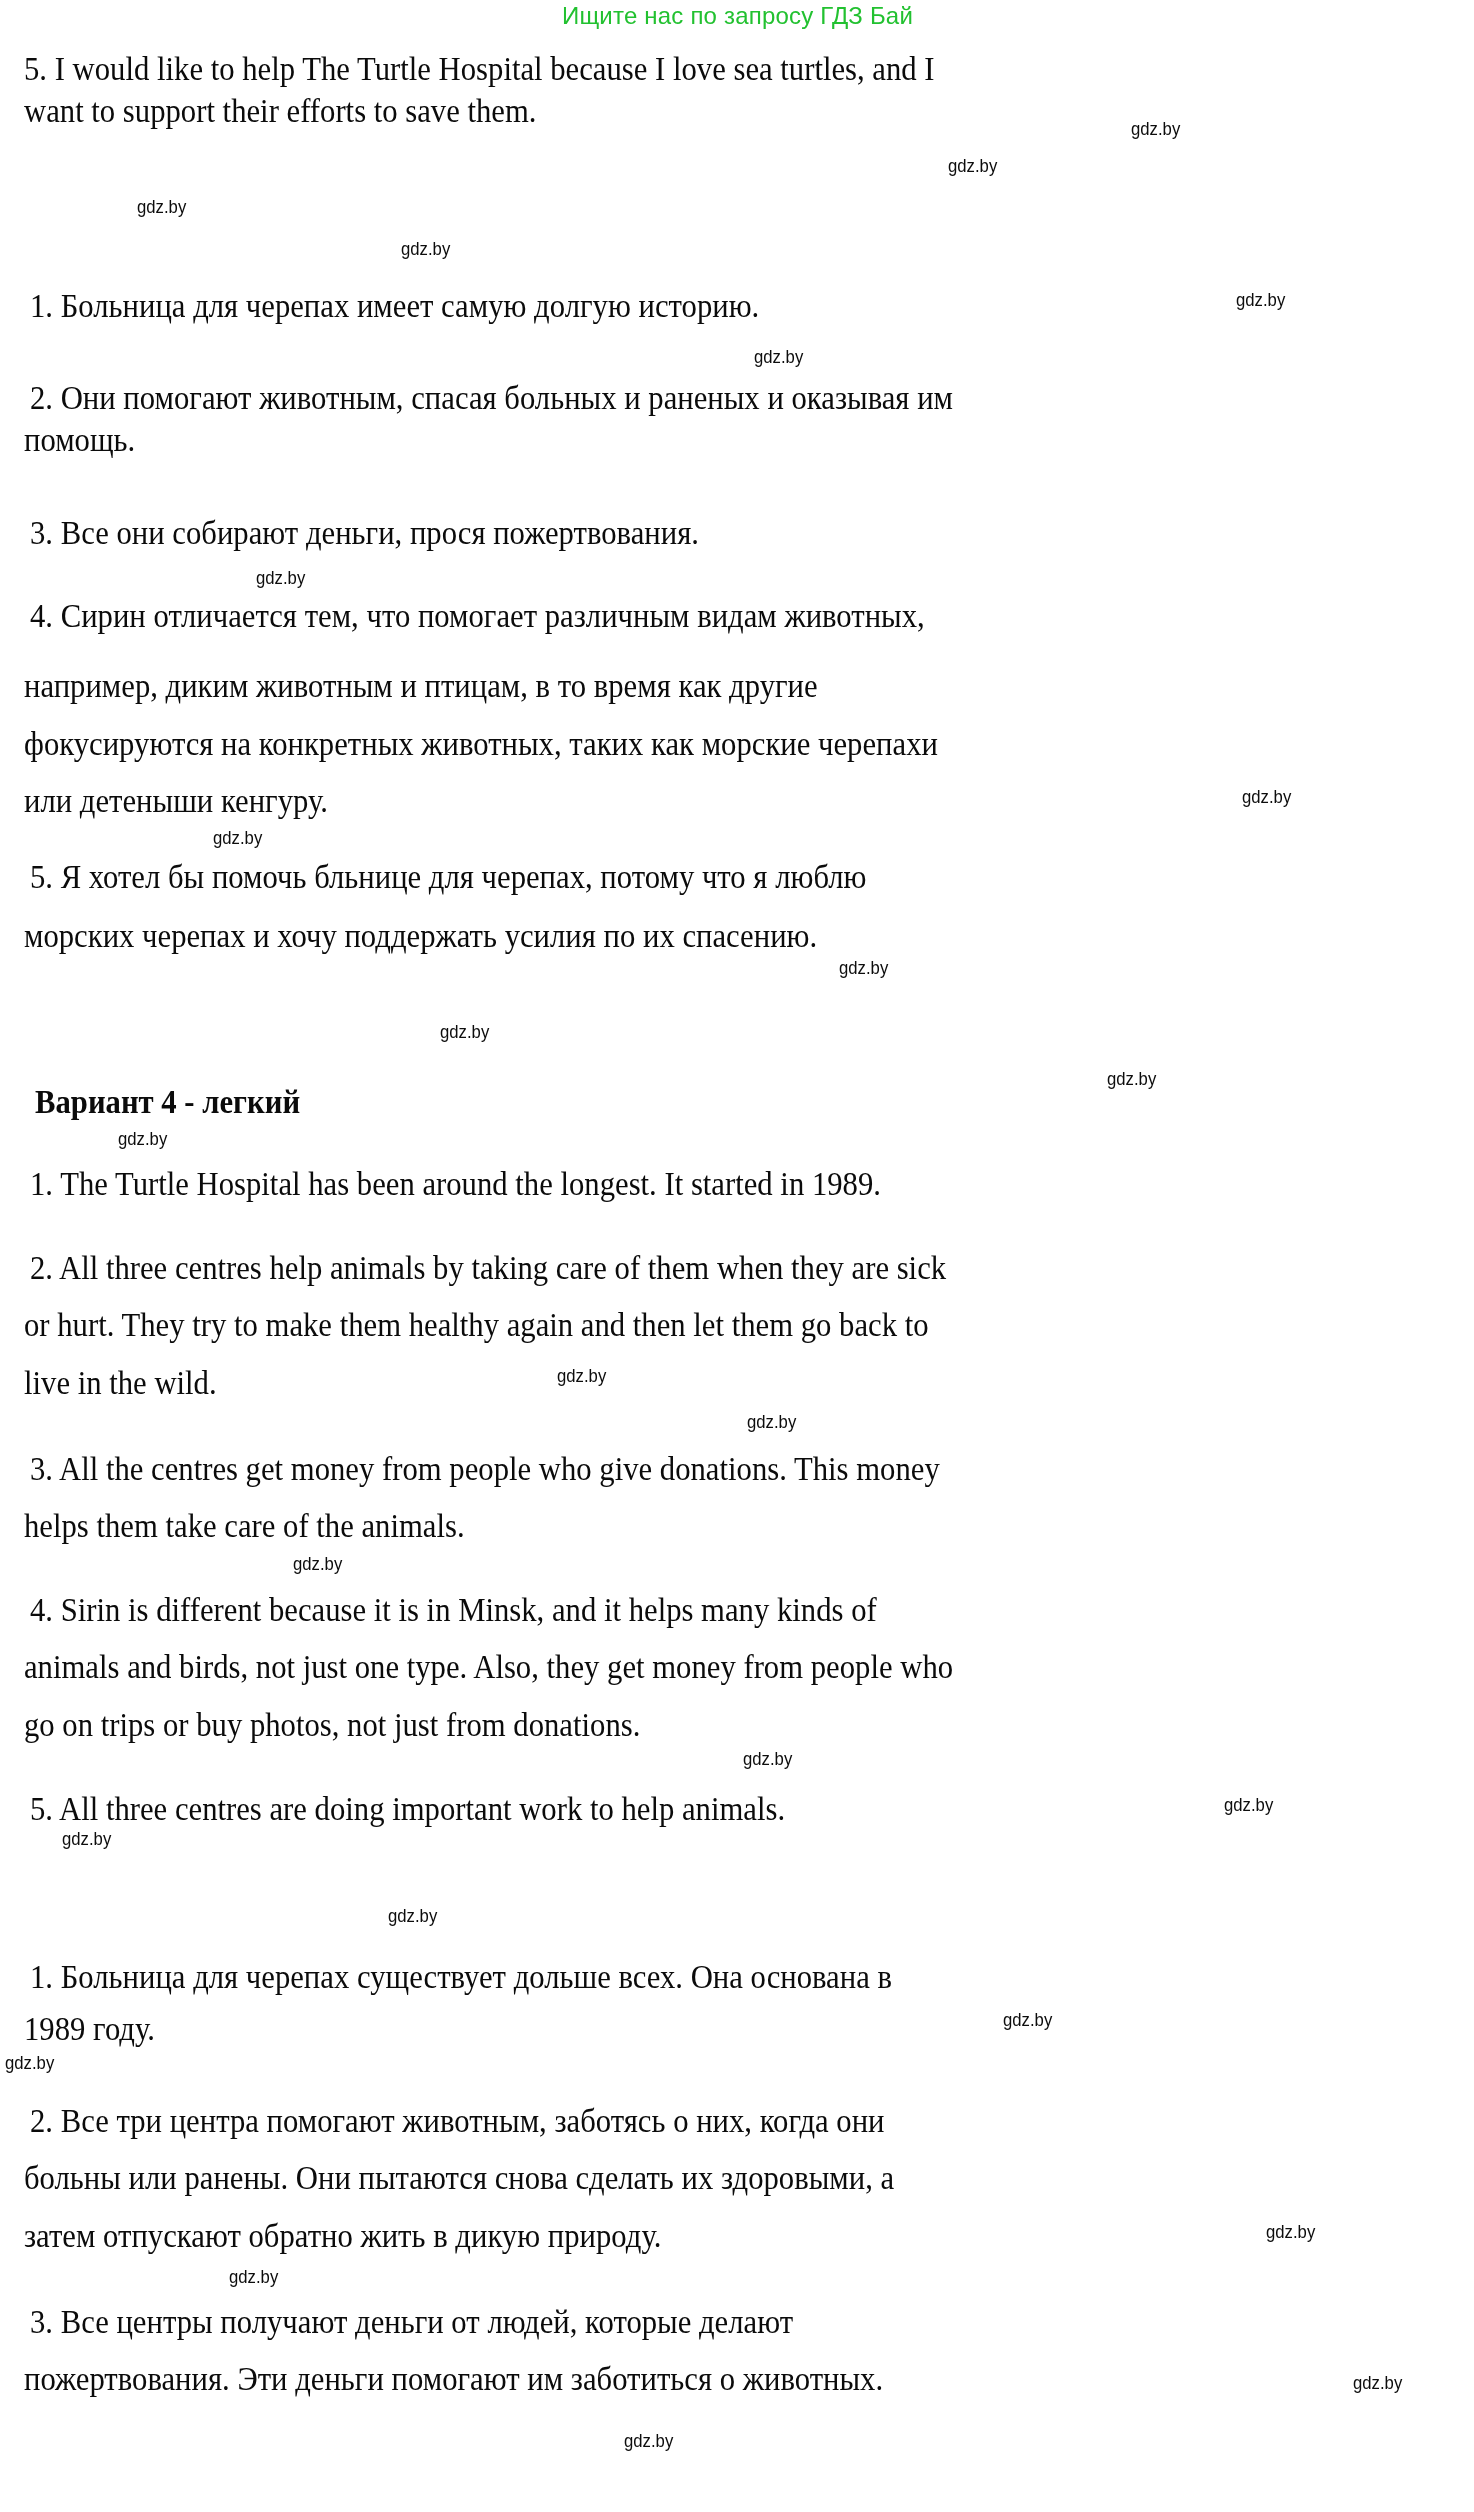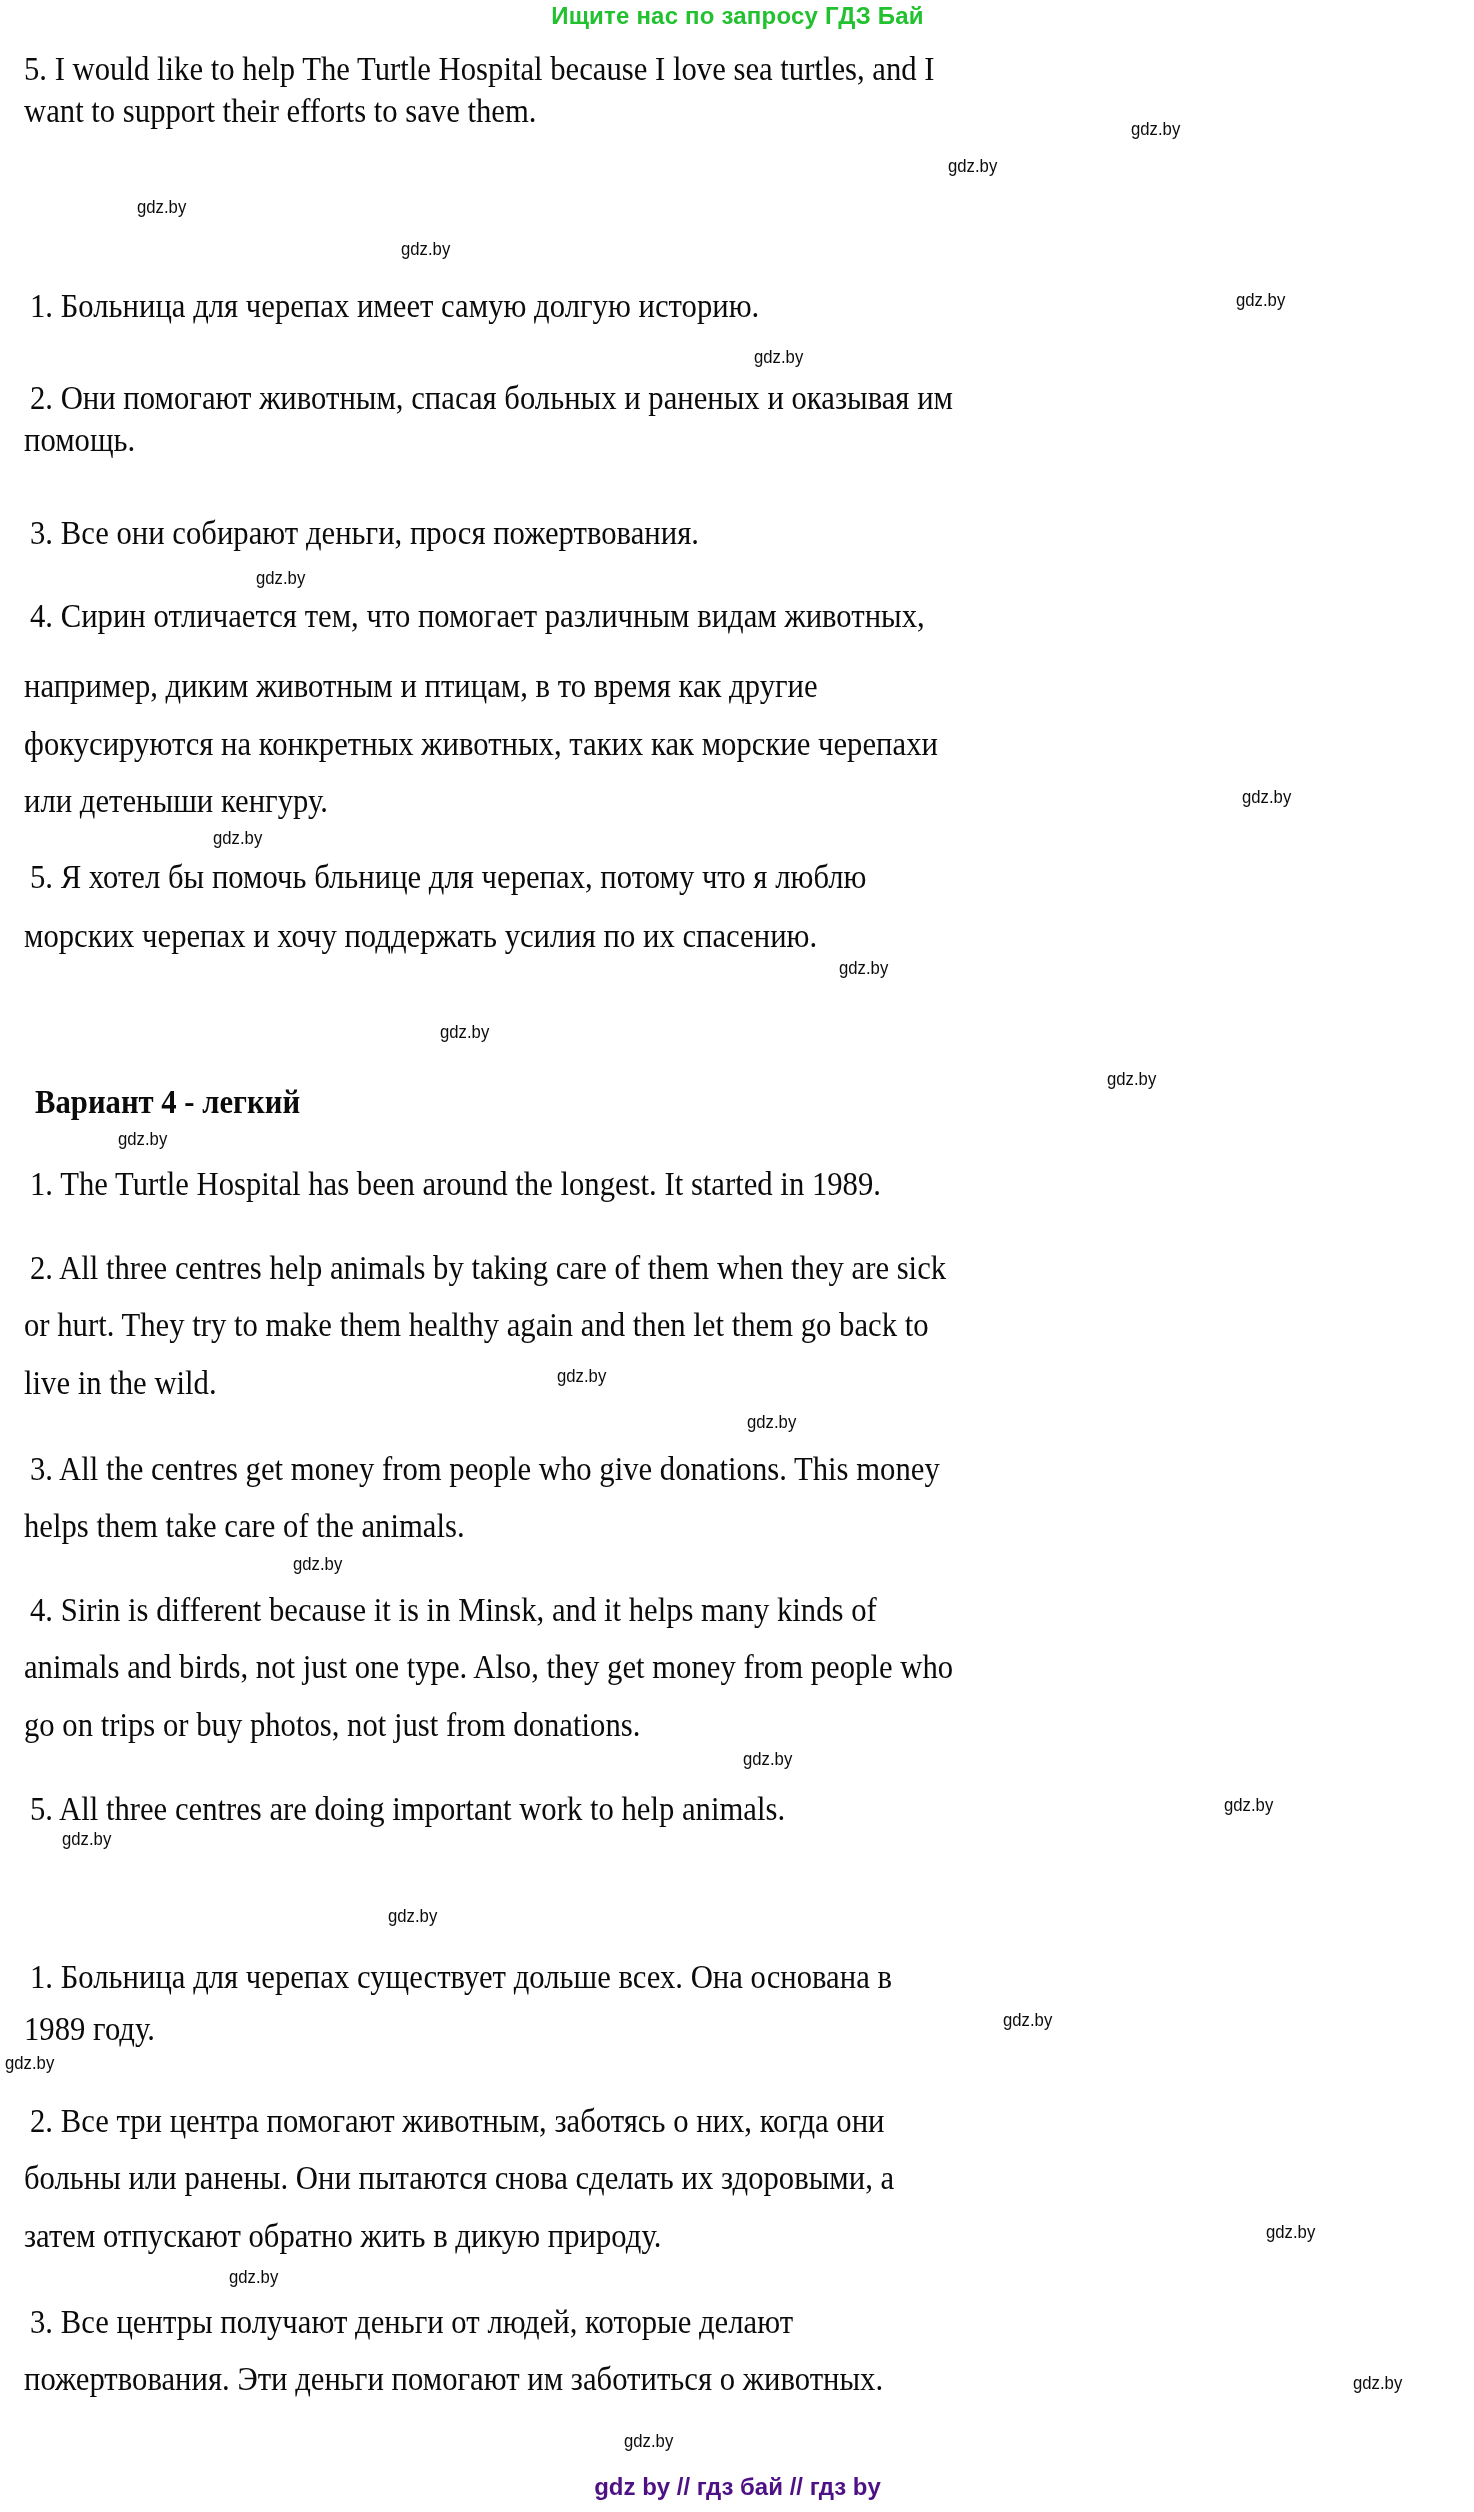--- a/index.html
+++ b/index.html
@@ -19,21 +19,21 @@
     overflow: hidden;
   }
   
   .brand-header {
     position: absolute;
     top: 1.6px;
     left: 0;
     width: 1475px;
     text-align: center;
     font-family: "Liberation Sans", "DejaVu Sans", sans-serif;
-    font-weight: bold;
+    font-weight: normal;
     font-size: 24px;
     letter-spacing: 0.2px;
     color: #22c130;
     white-space: nowrap;
   }
   .brand-footer {
     position: absolute;
     bottom: 11px;
     left: 0;
     width: 1475px;
@@ -141,16 +141,15 @@
   <div class="wm" style="left:1224px; top:1795px;">gdz.by</div>
   <div class="wm" style="left:62px; top:1829px;">gdz.by</div>
   <div class="wm" style="left:388px; top:1906px;">gdz.by</div>
   <div class="wm" style="left:1003px; top:2010px;">gdz.by</div>
   <div class="wm" style="left:4.8px; top:2053px;">gdz.by</div>
   <div class="wm" style="left:1266px; top:2222px;">gdz.by</div>
   <div class="wm" style="left:229px; top:2267px;">gdz.by</div>
   <div class="wm" style="left:1353px; top:2373px;">gdz.by</div>
   <div class="wm" style="left:624px; top:2431px;">gdz.by</div>
 
-  <div class="brand-footer">gdz by  //  гдз бай  //  гдз by</div>
 
 </div>
 
 
 </body></html>

